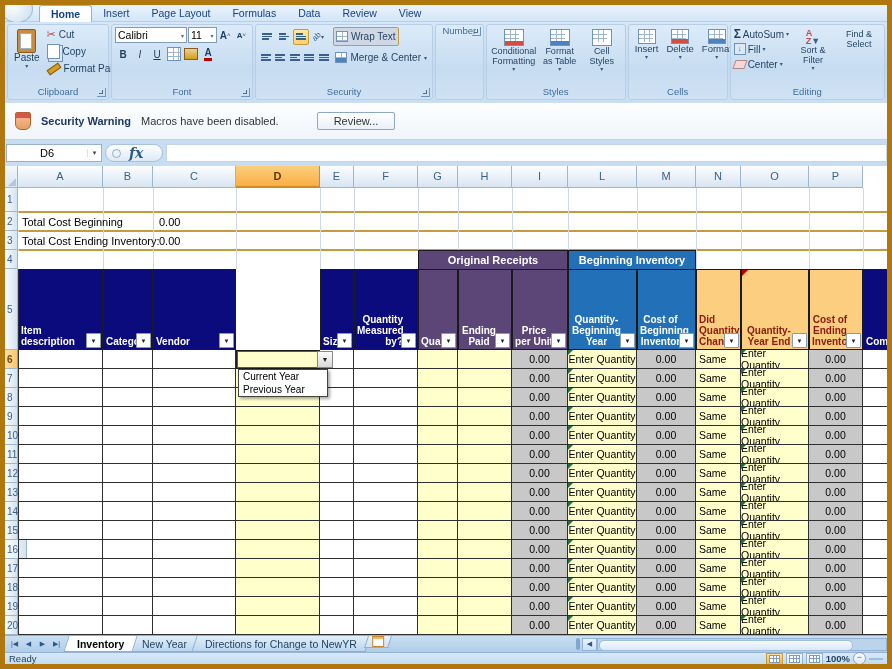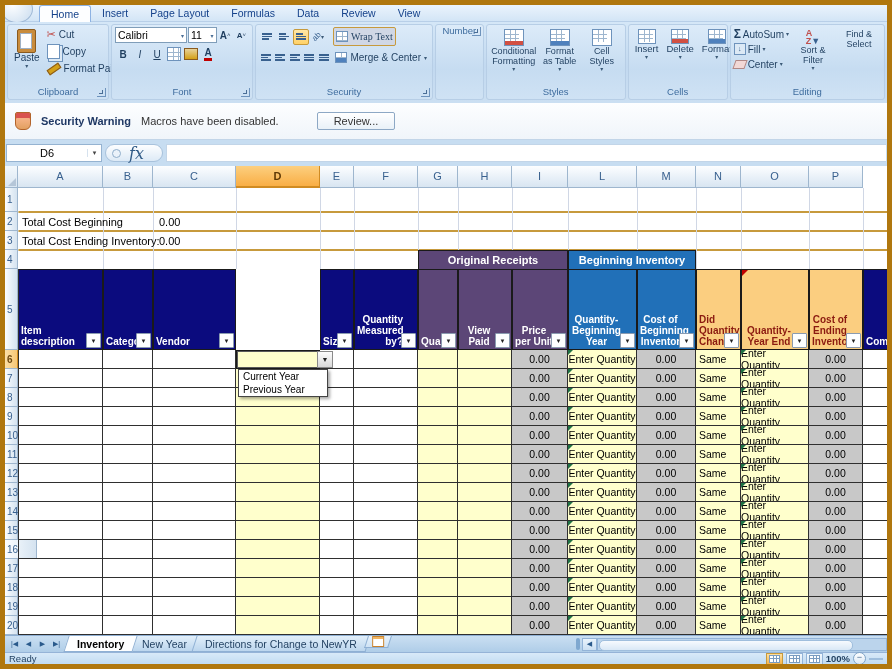--- a/index.html
+++ b/index.html
@@ -4,21 +4,21 @@
 <style>
   html,body{margin:0;padding:0;}
   body{width:892px;height:669px;font-family:"Liberation Sans",sans-serif;overflow:hidden;background:#B0770E;}
   .frame{position:absolute;left:0;top:0;width:892px;height:669px;border:5px solid #B0770E;box-sizing:border-box;overflow:hidden;background:#C9DEF2;}
 
   
   .tabrow{position:absolute;left:0;top:0;width:882px;height:17px;background:linear-gradient(#EAF3FC,#D3E5F6);border-bottom:1px solid #B8CFE8;box-sizing:border-box;}
   .officeball{position:absolute;left:-4px;top:-10px;width:30px;height:26px;border-radius:50%;background:radial-gradient(circle at 35% 35%,#FDFEFF,#C9DCEF);border:1px solid #9FB9D6;}
   .rtabs{position:absolute;left:34px;top:0;height:17px;display:flex;}
   .rtab{height:17px;line-height:17px;padding:0 11px;font-size:10.5px;color:#15428B;}
-  .rtab.active{background:#FDFEFF;border:1px solid #8DB2E3;border-bottom:none;border-radius:3px 3px 0 0;color:#15428B;font-weight:normal;}
+  .rtab.active{background:#FDFEFF;border:1px solid #8DB2E3;border-bottom:none;border-radius:3px 3px 0 0;color:#15428B;font-weight:bold;}
 
   
   .ribbon{position:absolute;left:0;top:17px;width:882px;height:81px;background:linear-gradient(#D5E7F7,#C2D9F0 55%,#CBDFF2);display:flex;padding:2px 2px 1px 2px;box-sizing:border-box;gap:2px;}
   .rgroup{position:relative;height:76px;border:1px solid #B7CEE6;border-radius:3px;background:linear-gradient(#DCEBF9,#C6DCF1 60%,#CFE2F4);box-sizing:border-box;display:flex;flex-direction:column;}
   .rg-content{flex:1;display:flex;padding:2px 3px;gap:2px;}
   .rg-label{height:13px;font-size:9.5px;color:#3E6C9E;text-align:center;line-height:12px;position:relative;}
   .launcher{position:absolute;right:2px;bottom:2px;width:8px;height:8px;border-right:1px solid #6E93BC;border-bottom:1px solid #6E93BC;}
   .launcher:before{content:"";position:absolute;right:2px;bottom:2px;width:3px;height:3px;border-right:1px solid #4A6E96;border-bottom:1px solid #4A6E96;}
   .bigbtn{display:flex;flex-direction:column;align-items:center;justify-content:flex-start;font-size:10px;color:#1F3E5F;padding:2px 3px;border-radius:3px;}
   .bigbtn .lbl{line-height:10px;text-align:center;}
@@ -58,33 +58,33 @@
   .sec-msg{font-size:11px;color:#333;}
   .optbtn{margin-left:28px;font-size:11px;color:#333;background:linear-gradient(#FFFFFF,#E9F1F8);border:1px solid #8DA8C5;border-radius:2px;padding:2px 16px;}
 
   
   .fbar{position:absolute;left:0;top:135px;width:882px;height:26px;background:#C7DDF1;display:flex;align-items:center;padding:3px 1px;box-sizing:border-box;gap:3px;}
   .namebox{width:96px;height:18px;background:#fff;border:1px solid #95B3D1;display:flex;align-items:center;box-sizing:border-box;}
   .namebox .nval{flex:1;text-align:center;font-size:11px;color:#000;}
   .namebox .ndar{width:13px;font-size:7px;color:#444;text-align:center;border-left:1px solid #D6E2EE;}
   .fxpill{width:58px;height:18px;background:linear-gradient(#FDFEFF,#DDEAF6);border:1px solid #A8C2DC;border-radius:9px;display:flex;align-items:center;padding:0 6px;gap:8px;box-sizing:border-box;}
   .fxdot{width:7px;height:7px;border-radius:50%;border:1px solid #8FAECB;background:#EAF2FA;}
-  .fxtext{font-family:"DejaVu Serif",serif;font-style:italic;font-weight:normal;font-size:16px;color:#2F5A86;}
+  .fxtext{font-family:"DejaVu Serif",serif;font-style:italic;font-weight:bold;font-size:14px;color:#2F5A86;}
   .finput{flex:1;height:18px;background:#fff;border:1px solid #C2D5E8;border-right:none;box-sizing:border-box;}
 
   
   #sheet{position:absolute;left:0;top:161px;width:882px;height:469px;background:#fff;overflow:hidden;}
   #sheet>div{position:absolute;box-sizing:border-box;}
   .corner{background:linear-gradient(#F3F8FC,#D9E6F2);border-right:1px solid #9EB6CE;border-bottom:1px solid #9EB6CE;}
   .corner:after{content:"";position:absolute;right:1px;bottom:1px;border-left:8px solid transparent;border-bottom:8px solid #B5C6D8;}
   .ch{background:linear-gradient(#FDFEFF,#E8F0F8 55%,#D8E5F1);border-right:1px solid #9EB6CE;border-bottom:1px solid #9EB6CE;font-size:11px;color:#39618F;text-align:center;line-height:21px;}
   .ch.sel{background:linear-gradient(#FCCF7F,#F9AE45);color:#5F3A06;font-weight:bold;border-right:1px solid #D08B22;border-bottom:2px solid #D08B22;}
   .rh{background:linear-gradient(90deg,#FDFEFF,#E3EDF6 60%,#D5E3F0);border-right:1px solid #9EB6CE;border-bottom:1px solid #9EB6CE;font-size:10px;color:#39618F;text-align:left;padding-left:2px;display:flex;align-items:center;}
   .rh.sel{background:linear-gradient(90deg,#FBDFA7,#F7C775);color:#6E4A12;font-weight:bold;border-right:1px solid #D08B22;}
-  .hl{background:#D0D7E5;font-family:Liberation Serif, serif;} .vl{background:#D0D7E5;}
+  .hl{background:#D0D7E5;} .vl{background:#D0D7E5;}
   .sumlabel{font-size:11px;color:#000;display:flex;align-items:center;white-space:nowrap;}
   .sumval{font-size:11px;color:#000;display:flex;align-items:center;}
   .band{border:1px solid #1a1a1a;font-size:11px;font-weight:bold;display:flex;align-items:center;justify-content:center;line-height:12px;}
   .fh{border:1px solid #1a1a1a;display:flex;align-items:flex-end;}
   .fhlab{width:100%;font-size:10px;font-weight:bold;line-height:11px;text-align:center;padding:0 14px 2px 2px;box-sizing:border-box;overflow:hidden;}
   .fh.fhl .fhlab{text-align:left;padding-left:2px;}
   .fh.fhr .fhlab{text-align:right;}
   .fbtn{position:absolute;right:1px;bottom:1px;width:13px;height:13px;background:#FDFEFF;border:1px solid #8A9BB0;font-size:6px;color:#222;display:flex;align-items:center;justify-content:center;border-radius:1px;}
   .redtri{position:absolute;left:0;top:0;border-top:6px solid #C00000;border-right:6px solid transparent;}
   .dc{border-right:1px solid #2f2f2f;border-bottom:1px solid #2f2f2f;font-size:10.5px;color:#000;display:flex;align-items:center;justify-content:center;overflow:hidden;}
@@ -413,21 +413,21 @@
       <div class="rh sel" style="left: 0px; top: 184px; width: 13px; height: 19px;">6</div>
       <div class="rh" style="left: 0px; top: 203px; width: 13px; height: 19px;">7</div>
       <div class="rh" style="left: 0px; top: 222px; width: 13px; height: 19px;">8</div>
       <div class="rh" style="left: 0px; top: 241px; width: 13px; height: 19px;">9</div>
       <div class="rh" style="left: 0px; top: 260px; width: 13px; height: 19px;">10</div>
       <div class="rh" style="left: 0px; top: 279px; width: 13px; height: 19px;">11</div>
       <div class="rh" style="left: 0px; top: 298px; width: 13px; height: 19px;">12</div>
       <div class="rh" style="left: 0px; top: 317px; width: 13px; height: 19px;">13</div>
       <div class="rh" style="left: 0px; top: 336px; width: 13px; height: 19px;">14</div>
       <div class="rh" style="left: 0px; top: 355px; width: 13px; height: 19px;">15</div>
-      <div class="rh" style="left: 0px; top: 374px; width: 32px; height: 19px;">16</div>
+      <div class="rh" style="left: 0px; top: 374px; width: 22px; height: 19px;">16</div>
       <div class="rh" style="left: 0px; top: 393px; width: 13px; height: 19px;">17</div>
       <div class="rh" style="left: 0px; top: 412px; width: 13px; height: 19px;">18</div>
       <div class="rh" style="left: 0px; top: 431px; width: 13px; height: 19px;">19</div>
       <div class="rh" style="left: 0px; top: 450px; width: 13px; height: 19px;">20</div>
       <div class="hl" style="left: 13px; top: 45px; width: 870px; height: 1px;"></div>
       <div class="hl" style="left: 13px; top: 64px; width: 870px; height: 1px;"></div>
       <div class="hl" style="left: 13px; top: 83px; width: 870px; height: 1px;"></div>
       <div class="vl" style="left: 98px; top: 22px; width: 1px; height: 81px;"></div>
       <div class="vl" style="left: 148px; top: 22px; width: 1px; height: 81px;"></div>
       <div class="vl" style="left: 231px; top: 22px; width: 1px; height: 81px;"></div>
@@ -466,21 +466,21 @@
       </div>
       <div class="fh fhr" style="left: 349px; top: 103px; width: 64px; height: 81px; background: rgb(11, 11, 126);">
         <div class="fhlab" style="color: rgb(255, 255, 255);">Quantity Measured by?</div>
         <div class="fbtn">▼</div>
       </div>
       <div class="fh" style="left: 413px; top: 103px; width: 40px; height: 81px; background: rgb(92, 70, 119);">
         <div class="fhlab" style="color: rgb(255, 255, 255);">Quantit</div>
         <div class="fbtn">▼</div>
       </div>
       <div class="fh" style="left: 453px; top: 103px; width: 54px; height: 81px; background: rgb(92, 70, 119);">
-        <div class="fhlab" style="color: rgb(255, 255, 255);">View Paid</div>
+        <div class="fhlab" style="color: rgb(255, 255, 255);">Ending Paid</div>
         <div class="fbtn">▼</div>
       </div>
       <div class="fh" style="left: 507px; top: 103px; width: 56px; height: 81px; background: rgb(92, 70, 119);">
         <div class="fhlab" style="color: rgb(255, 255, 255);">Price per Unit</div>
         <div class="fbtn">▼</div>
       </div>
       <div class="fh" style="left: 563px; top: 103px; width: 69px; height: 81px; background: rgb(33, 112, 184);">
         <div class="fhlab" style="color: rgb(255, 255, 255); margin-top: 42px;">Quantity-Beginning Year</div>
         <div class="fbtn">▼</div>
       </div>

